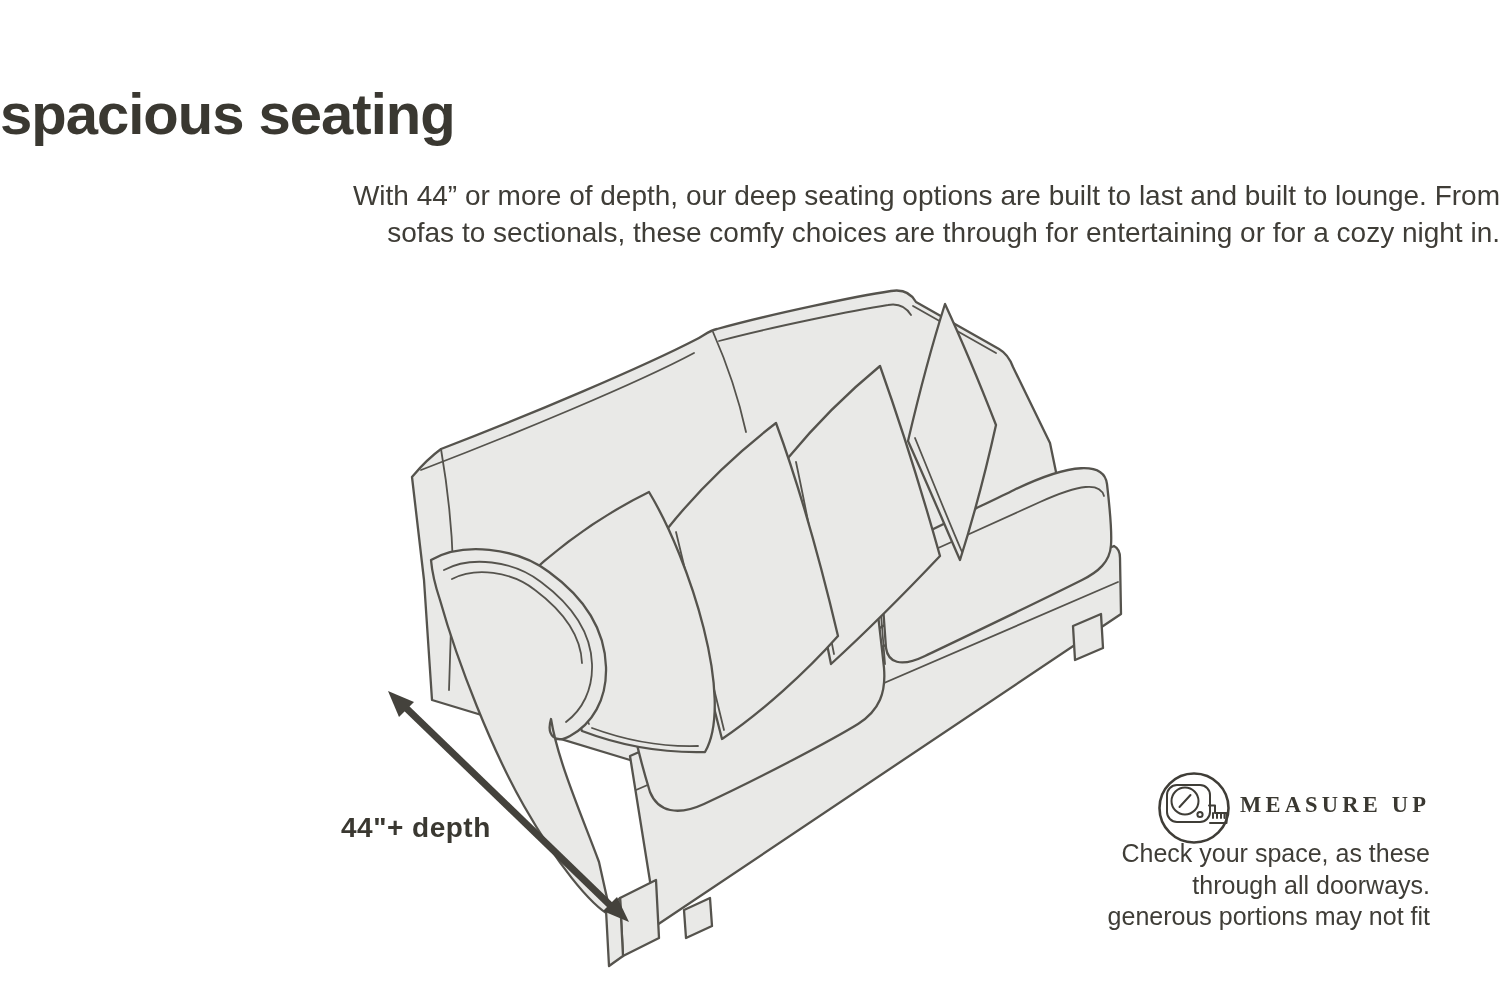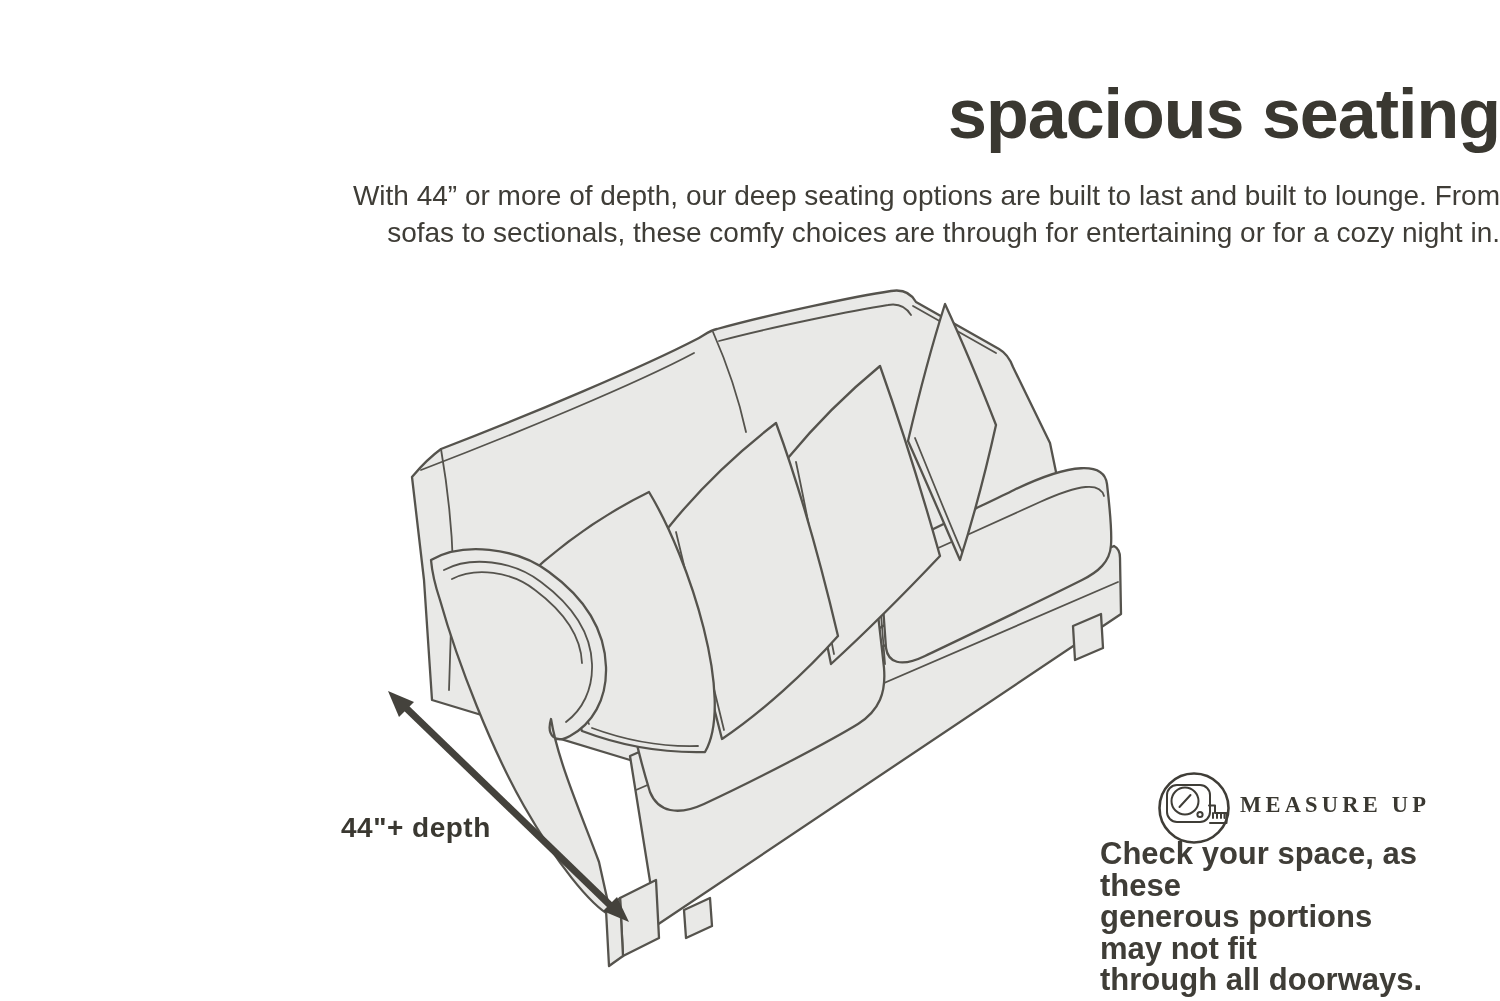--- a/index.html
+++ b/index.html
@@ -9,21 +9,21 @@
     --fill:#e9e9e7;
     --arrow:#44423c;
     --bg:#ffffff;
   }
   *{margin:0;padding:0;box-sizing:border-box;}
   body{background:var(--bg);font-family:"Liberation Sans", sans-serif;}
   .canvas{position:relative;width:1500px;height:1001px;background:var(--bg);overflow:hidden;}
 
   .page-title{
     position:absolute;top:82px;left:0;width:1500px;
-    text-align:right;font-size:70px;font-weight:bold;
+    text-align:left;font-size:58px;font-weight:bold;
     letter-spacing:-1px;color:var(--ink);line-height:64px;
   }
   .intro{
     position:absolute;top:177px;left:0;width:1500px;
     text-align:right;font-size:28px;line-height:37px;color:var(--text);
   }
 
   .sofa-svg{position:absolute;top:0;left:0;width:1500px;height:1001px;display:block;}
   .s-fill{fill:var(--fill);stroke:var(--line);stroke-width:2.3;stroke-linejoin:round;}
   .s-line{fill:none;stroke:var(--line);stroke-width:1.8;stroke-linejoin:round;stroke-linecap:round;}
@@ -38,21 +38,21 @@
   .measure{position:absolute;left:1090px;top:768px;width:340px;}
   .measure-icon{position:absolute;left:66px;top:2px;width:76px;height:76px;}
   .m-stroke{fill:none;stroke:var(--text);stroke-width:2.6;stroke-linejoin:round;stroke-linecap:round;}
   .m-thin{fill:none;stroke:var(--text);stroke-width:2;stroke-linejoin:round;stroke-linecap:round;}
   .measure-heading{
     position:absolute;left:150px;top:24px;white-space:nowrap;
     font-size:22.5px;font-weight:bold;letter-spacing:4.2px;color:var(--ink);font-family:Liberation Serif, serif;
   }
   .measure-note{
     position:absolute;left:10px;top:70px;width:330px;
-    font-size:31px;line-height:31.5px;color:var(--text);font-weight:bold;
+    text-align:right;font-size:25px;line-height:31.5px;color:var(--text);
   }
 </style>
 </head>
 <body>
 
 <div class="canvas">
 
   <h1 class="page-title">spacious seating</h1>
 
   <div class="intro">
@@ -180,18 +180,18 @@
       <rect class="m-thin" x="11" y="15" width="43" height="37" rx="10"></rect>
       <circle class="m-thin" cx="29" cy="31" r="13.5"></circle>
       <line class="m-thin" x1="23.5" y1="37" x2="34.5" y2="25"></line>
       <circle class="m-thin" cx="44" cy="44.5" r="2.6"></circle>
       <path class="m-thin" d="M 53,35.5 L 59,35.5 L 59,43 L 70.5,43 L 70.5,53 L 54,53"></path>
       <path class="m-thin" d="M 57,43 L 57,48 M 61,43 L 61,48 M 65,43 L 65,48 M 68.5,43 L 68.5,48"></path>
     </svg>
     <div class="measure-heading">MEASURE UP</div>
     <div class="measure-note">
       <div>Check your space, as these</div>
+      <div>through all doorways.</div>
       <div>generous portions may not fit</div>
-      <div>through all doorways.</div>
     </div>
   </div>
 
 </div>
 
 </body></html>

